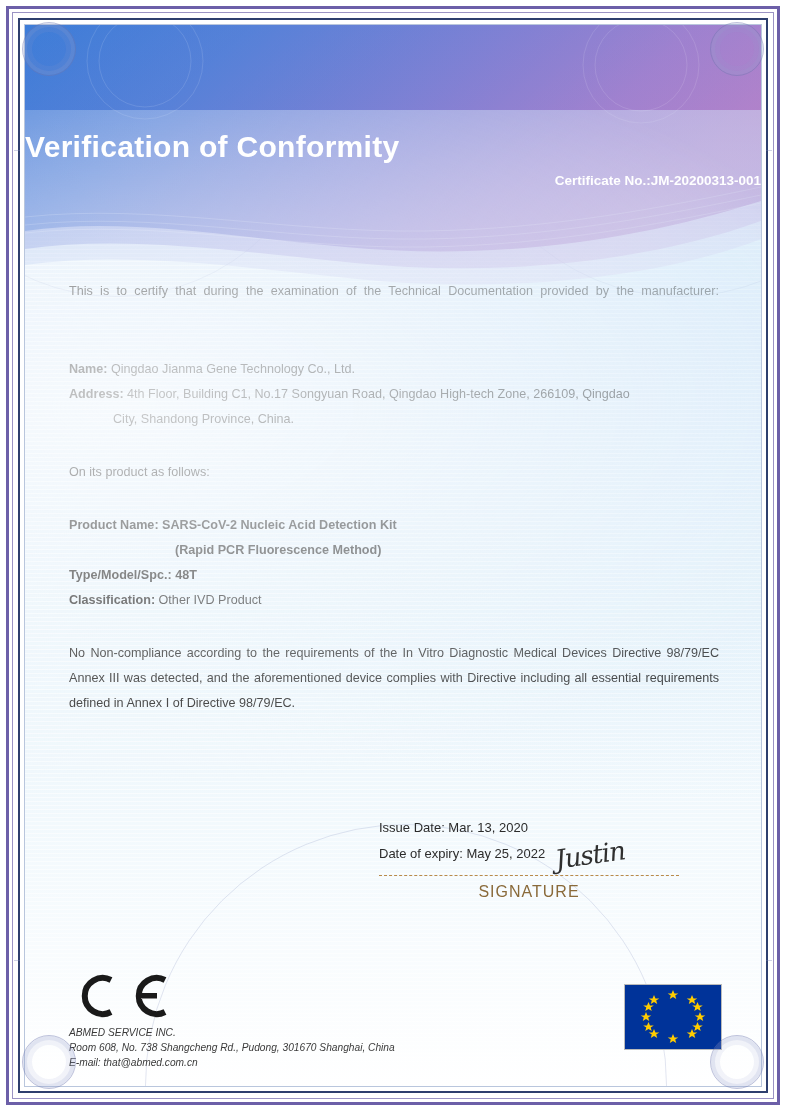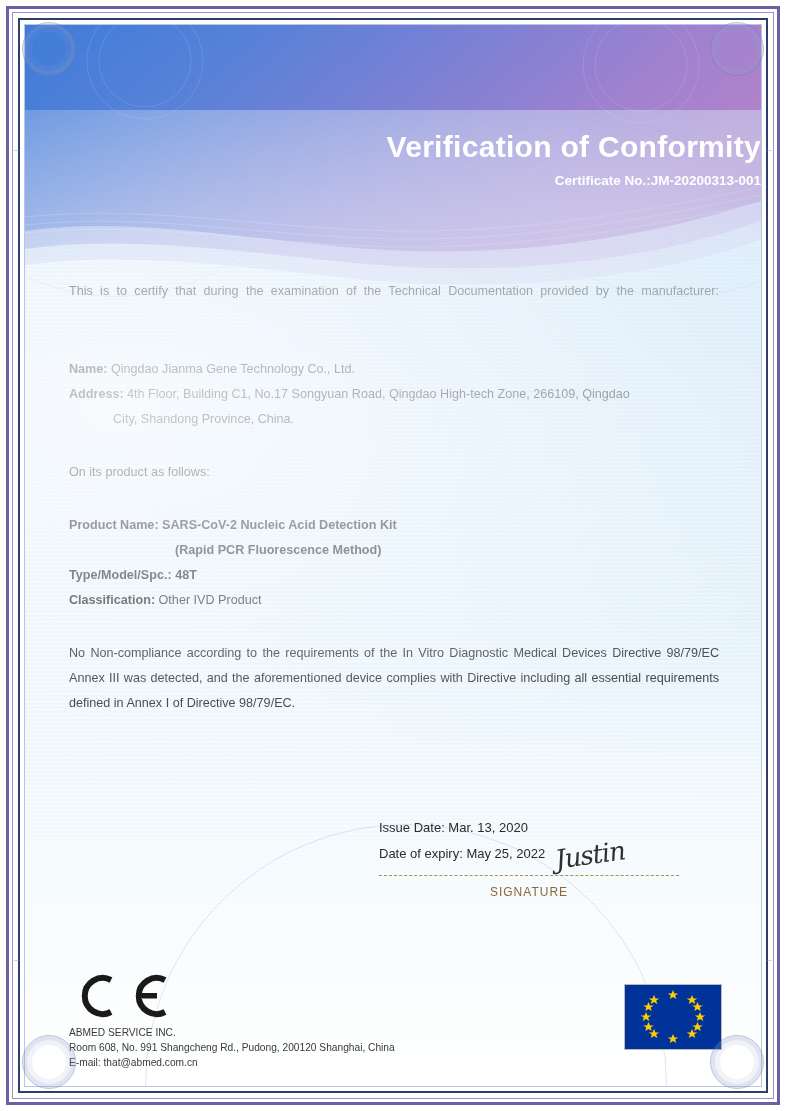--- a/index.html
+++ b/index.html
@@ -100,21 +100,21 @@
     width: 736px;
     height: 270px;
     overflow: hidden;
   }
   .header-wrap svg { display: block; }
 
   .header-title {
     position: absolute;
     left: 0; top: 105px;
     width: 736px;
-    text-align: right;
+    text-align: left;
     color: #ffffff;
     font-size: 30px;
     font-weight: bold;
     letter-spacing: 0.3px;
     z-index: 3;
   }
   .header-certno {
     position: absolute;
     left: 0; top: 148px;
     width: 736px;
@@ -179,21 +179,21 @@
     font-family: "DejaVu Serif", serif;
     font-style: italic;
     font-size: 26px;
     color: #2f2f2f;
     transform: rotate(-8deg);
     letter-spacing: -1px;
   }
   .sign-caption {
     width: 300px;
     text-align: center;
-    font-size: 12px;
+    font-size: 16px;
     letter-spacing: 1px;
     color: #8a6a3a;
     margin-top: 3px;
   }
 
   
   .ce-mark {
     position: absolute;
     left: 46px;
     top: 948px;
@@ -201,20 +201,21 @@
     height: 46px;
   }
   .footer-addr {
     position: absolute;
     left: 44px;
     top: 1000px;
     font-size: 10.2px;
     line-height: 15px;
     color: #3a3a3a;
     font-family: "Liberation Sans", sans-serif;
+    font-style: italic;
   }
 
   .eu-flag {
     position: absolute;
     right: 40px;
     top: 960px;
     width: 96px;
     height: 64px;
     background: #003399;
     box-shadow: 0 0 0 1px #bbb;
@@ -344,21 +345,21 @@
           <path d="M40,7 A18,18 0 1,0 40,39"></path>
           <path d="M94,7 A18,18 0 1,0 94,39"></path>
         </g>
         <rect x="70" y="20" width="16" height="6" fill="#ffffff"></rect>
         <rect x="70" y="20" width="16" height="5.5" fill="#1a1a1a"></rect>
       </svg>
     </div>
 
     <div class="footer-addr">
       <div>ABMED SERVICE INC.</div>
-      <div>Room 608, No. 991 Shangcheng Rd., Pudong, 200120 Shanghai, China</div>
+      <div>Room 608, No. 738 Shangcheng Rd., Pudong, 301670 Shanghai, China</div>
       <div>E-mail: that@abmed.com.cn</div>
     </div>
 
     <div class="eu-flag">
       <svg width="96" height="64" viewBox="0 0 96 64" xmlns="http://www.w3.org/2000/svg" aria-hidden="true">
         <rect width="96" height="64" fill="#003399"></rect>
         <g fill="#FFCC00">
           <g transform="translate(48,10) scale(0.85)">
               <polygon points="0,-6 1.76,-1.85 6.2,-1.85 2.6,0.7 3.8,4.85 0,2.4 -3.8,4.85 -2.6,0.7 -6.2,-1.85 -1.76,-1.85"></polygon>
             </g>

